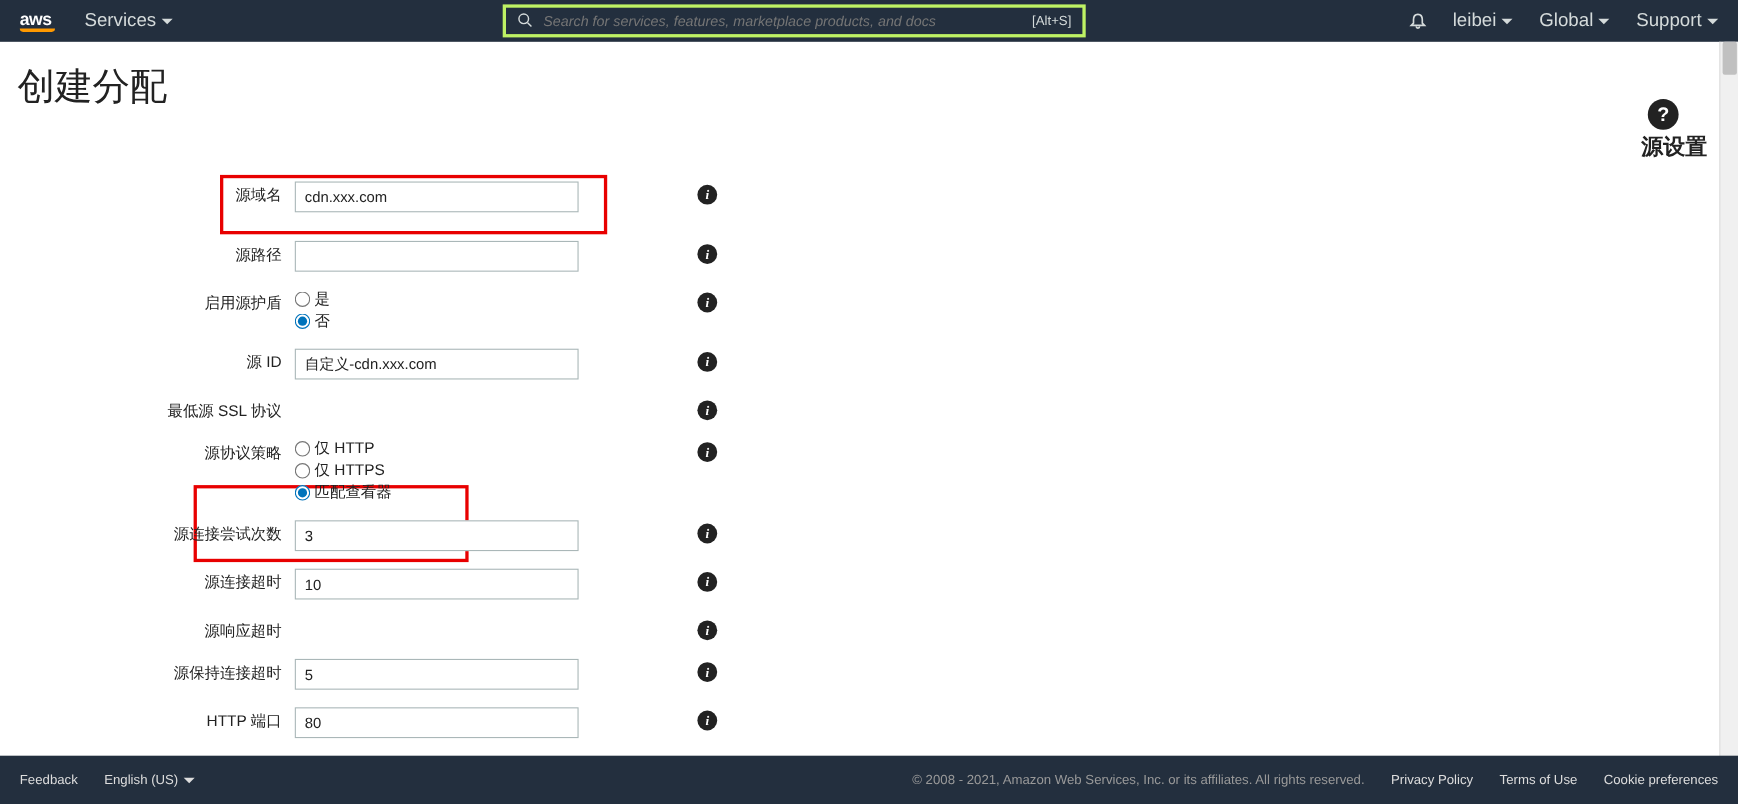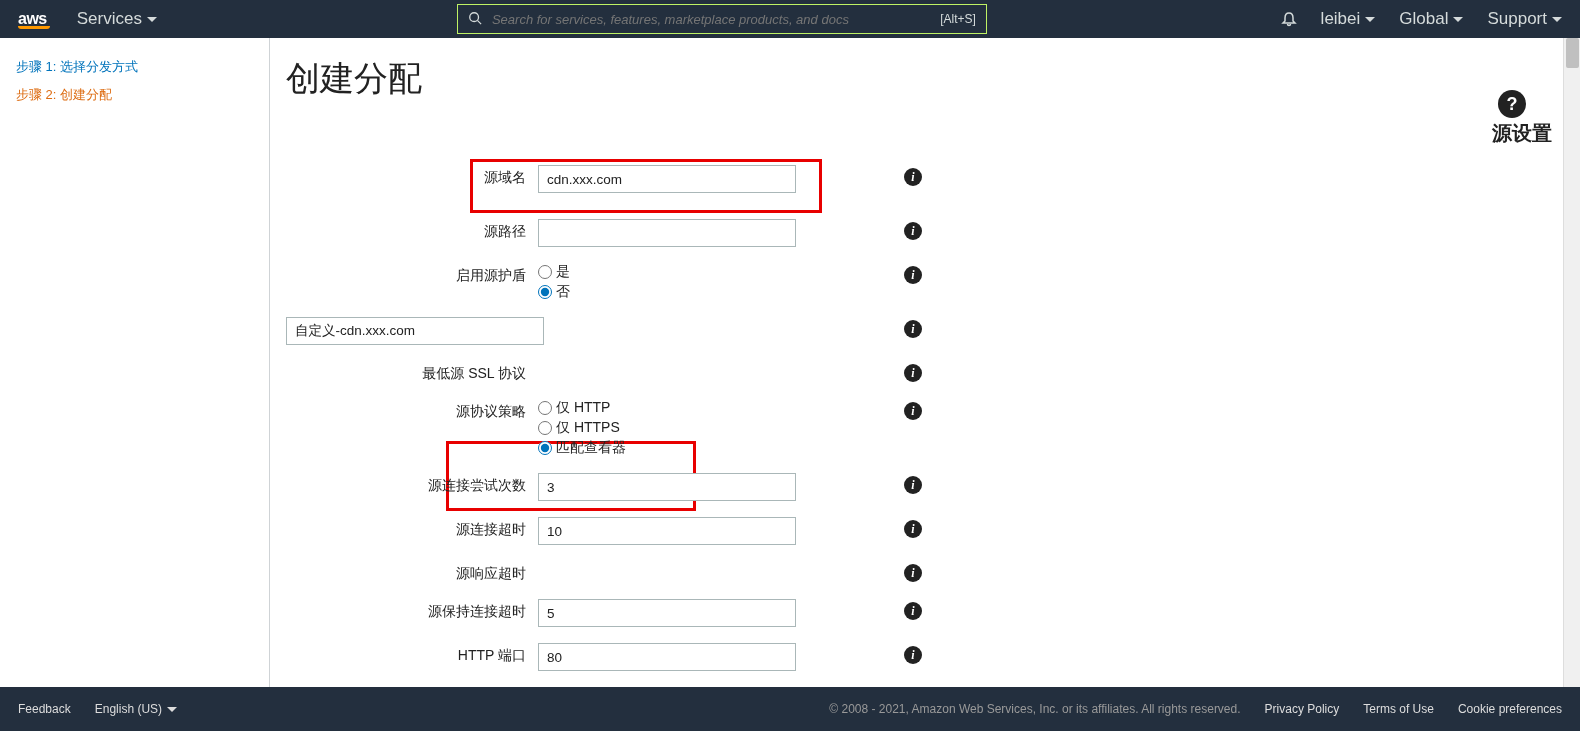--- a/index.html
+++ b/index.html
@@ -3,21 +3,21 @@
   <meta charset="utf-8">
   <style>
     * { box-sizing: border-box; margin: 0; padding: 0; font-family: "Amazon Ember", "Helvetica Neue", Arial, sans-serif; }
     body { background: #fff; width: 1580px; height: 731px; overflow: hidden; position: relative; }
     
     
     .top-nav { background: #232f3e; height: 38px; display: flex; align-items: center; padding: 0 18px; color: #fff; }
     .aws-logo { font-weight: bold; font-size: 16px; color: #fff; margin-right: 30px; letter-spacing: -0.5px; }
     .aws-logo-underline { height: 3px; background: #ff9900; width: 32px; border-radius: 0 0 6px 6px; margin-top: -2px; }
     .nav-item { color: #d5dbdb; font-size: 17px; cursor: pointer; display: flex; align-items: center; gap: 5px; text-align: center; }
-    .search-box { flex: 0 0 auto; margin-left: 300px; height: 30px; border: 1px solid #bef264; background: #232f3e; display: flex; align-items: center; padding: 0 10px; width: 530px; }
+    .search-box { flex: 0 0 auto; margin-left: 300px; height: 30px; border: 3px solid #bef264; background: #232f3e; display: flex; align-items: center; padding: 0 10px; width: 530px; }
     .search-box .mag { color: #d5dbdb; font-size: 14px; margin-right: 10px; }
     .search-box input { background: transparent; border: none; outline: none; color: #d5dbdb; font-style: italic; font-size: 13px; flex: 1; }
     .search-shortcut { color: #d5dbdb; font-size: 12px; }
     .nav-right { margin-left: auto; display: flex; gap: 24px; align-items: center; }
     .caret-down { width: 0; height: 0; border-left: 5px solid transparent; border-right: 5px solid transparent; border-top: 5px solid #d5dbdb; }
     
     
     .content-wrap { display: flex; height: 654px; }
     .sidebar { width: 270px; border-right: 1px solid #cfd3d6; padding: 20px 16px; }
     .step-link { font-size: 13px; margin-bottom: 10px; cursor: pointer; }
@@ -90,24 +90,20 @@
         <span class="caret-down"></span>
       </div>
     <div class="nav-item">
         <span>Support</span>
         <span class="caret-down"></span>
       </div>
   </div>
 </div>
 
 <div class="content-wrap">
-  <div class="sidebar">
-    <div class="step-link blue">步骤 1: 选择分发方式</div>
-    <div class="step-link orange">步骤 2: 创建分配</div>
-  </div>
 
   <div class="main">
     <div class="help-icon">?</div>
     <h1 class="page-title">创建分配</h1>
     <h2 class="section-title">源设置</h2>
 
     <div style="position:relative;">
 
       <div class="red-box" style="left:184px; top:-6px; width:352px; height:54px;"></div>
 
@@ -134,20 +130,21 @@
             </label>
           <label class="radio-item">
               <input type="radio" name="shield" checked="" style="">
               <span>否</span>
             </label>
         </div>
         <div class="info-icon">i</div>
       </div>
 
       <div class="form-row">
+        <div class="form-label">源 ID</div>
         <input class="form-input" type="text" value="自定义-cdn.xxx.com" style="">
         <div class="info-icon">i</div>
       </div>
 
       <div class="form-row">
         <div class="form-label">最低源 SSL 协议</div>
         <div class="info-icon">i</div>
       </div>
 
       <div class="form-row">

